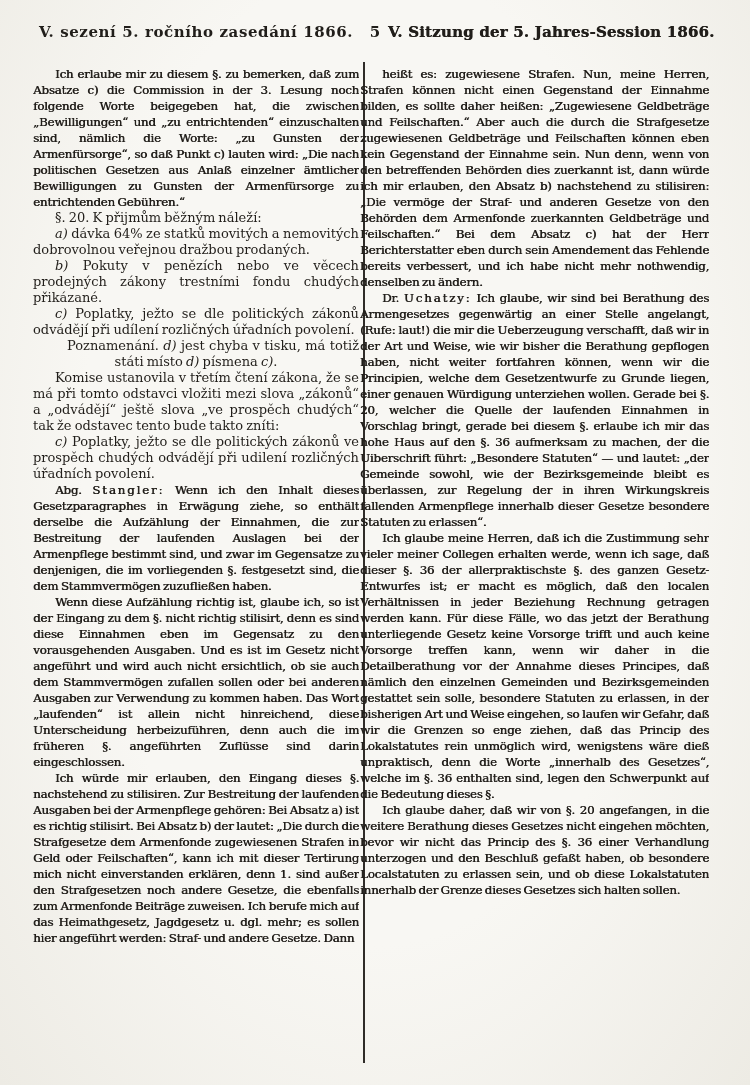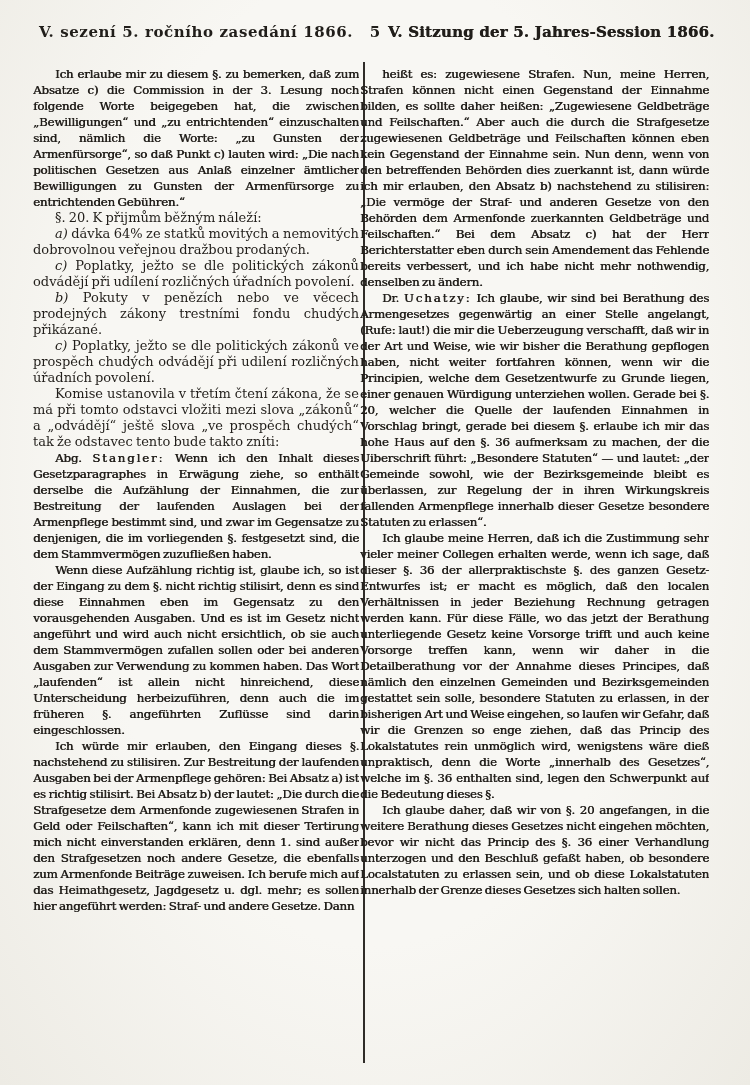--- a/index.html
+++ b/index.html
@@ -28,24 +28,25 @@
 
 <div class="page">
   <div class="hdr hdr-left">V. sezení 5. ročního zasedání 1866.</div>
   <div class="hdr hdr-num">5</div>
   <div class="hdr hdr-right">V. Sitzung der 5. Jahres-Session 1866.</div>
   <div class="divider"></div>
   <div class="col col-left">
       <p class="para frak"><span class="">Ich erlaube mir zu diesem §. zu bemerken, daß zum Absatze c) die Commission in der 3. Lesung noch folgende Worte beigegeben hat, die zwischen „Bewilligungen“ und „zu entrichtenden“ einzuschalten sind, nämlich die Worte: „zu Gunsten der Armenfürsorge“, so daß Punkt c) lauten wird: „Die nach politischen Gesetzen aus Anlaß einzelner ämtlicher Bewilligungen zu Gunsten der Armenfürsorge zu entrichtenden Gebühren.“</span></p>
       <p class="para anti"><span class="">§. 20. K přijmům běžným náleží:</span></p>
       <p class="para anti"><span class="ital">a)</span><span class=""> dávka 64% ze statků movitých a nemovitých dobrovolnou veřejnou dražbou prodaných.</span></p>
+      <p class="para anti"><span class="ital">b)</span><span class=""> Pokuty v penězích nebo ve věcech prodejných zákony trestními fondu chudých přikázané.</span></p>
       <p class="para anti"><span class="ital">c)</span><span class=""> Poplatky, ježto se dle politických zákonů odvádějí při udílení rozličných úřadních povolení.</span></p>
-      <p class="para anti"><span class="ital">b)</span><span class=""> Pokuty v penězích nebo ve věcech prodejných zákony trestními fondu chudých přikázané.</span></p>
+      <p class="para anti note"><span class="">Poznamenání. </span><span class="ital">d)</span><span class=""> jest chyba v tisku, má totiž státi místo </span><span class="ital">d)</span><span class=""> písmena </span><span class="ital">c)</span><span class="">.</span></p>
+      <p class="para anti"><span class="">Komise ustanovila v třetím čtení zákona, že se má při tomto odstavci vložiti mezi slova „zákonů“ a „odvádějí“ ještě slova „ve prospěch chudých“ tak že odstavec tento bude takto zníti:</span></p>
       <p class="para anti"><span class="ital">c)</span><span class=""> Poplatky, ježto se dle politických zákonů ve prospěch chudých odvádějí při udilení rozličných úřadních povolení.</span></p>
-      <p class="para anti"><span class="">Komise ustanovila v třetím čtení zákona, že se má při tomto odstavci vložiti mezi slova „zákonů“ a „odvádějí“ ještě slova „ve prospěch chudých“ tak že odstavec tento bude takto zníti:</span></p>
       <p class="para frak"><span class="">Abg. </span><span class="spaced">Stangler:</span><span class=""> Wenn ich den Inhalt dieses Gesetzparagraphes in Erwägung ziehe, so enthält derselbe die Aufzählung der Einnahmen, die zur Bestreitung der laufenden Auslagen bei der Armenpflege bestimmt sind, und zwar im Gegensatze zu denjenigen, die im vorliegenden §. festgesetzt sind, die dem Stammvermögen zuzufließen haben.</span></p>
       <p class="para frak"><span class="">Wenn diese Aufzählung richtig ist, glaube ich, so ist der Eingang zu dem §. nicht richtig stilisirt, denn es sind diese Einnahmen eben im Gegensatz zu den vorausgehenden Ausgaben. Und es ist im Gesetz nicht angeführt und wird auch nicht ersichtlich, ob sie auch dem Stammvermögen zufallen sollen oder bei anderen Ausgaben zur Verwendung zu kommen haben. Das Wort „laufenden“ ist allein nicht hinreichend, diese Unterscheidung herbeizuführen, denn auch die im früheren §. angeführten Zuflüsse sind darin eingeschlossen.</span></p>
       <p class="para frak"><span class="">Ich würde mir erlauben, den Eingang dieses §. nachstehend zu stilisiren. Zur Bestreitung der laufenden Ausgaben bei der Armenpflege gehören: Bei Absatz a) ist es richtig stilisirt. Bei Absatz b) der lautet: „Die durch die Strafgesetze dem Armenfonde zugewiesenen Strafen in Geld oder Feilschaften“, kann ich mit dieser Tertirung mich nicht einverstanden erklären, denn 1. sind außer den Strafgesetzen noch andere Gesetze, die ebenfalls zum Armenfonde Beiträge zuweisen. Ich berufe mich auf das Heimathgesetz, Jagdgesetz u. dgl. mehr; es sollen hier angeführt werden: Straf- und andere Gesetze. Dann</span></p>
     </div>
   <div class="col col-right">
       <p class="para frak"><span class="">heißt es: zugewiesene Strafen. Nun, meine Herren, Strafen können nicht einen Gegenstand der Einnahme bilden, es sollte daher heißen: „Zugewiesene Geldbeträge und Feilschaften.“ Aber auch die durch die Strafgesetze zugewiesenen Geldbeträge und Feilschaften können eben kein Gegenstand der Einnahme sein. Nun denn, wenn von den betreffenden Behörden dies zuerkannt ist, dann würde ich mir erlauben, den Absatz b) nachstehend zu stilisiren: „Die vermöge der Straf- und anderen Gesetze von den Behörden dem Armenfonde zuerkannten Geldbeträge und Feilschaften.“ Bei dem Absatz c) hat der Herr Berichterstatter eben durch sein Amendement das Fehlende bereits verbessert, und ich habe nicht mehr nothwendig, denselben zu ändern.</span></p>
       <p class="para frak"><span class="">Dr. </span><span class="spaced">Uchatzy:</span><span class=""> Ich glaube, wir sind bei Berathung des Armengesetzes gegenwärtig an einer Stelle angelangt, (Rufe: laut!) die mir die Ueberzeugung verschafft, daß wir in der Art und Weise, wie wir bisher die Berathung gepflogen haben, nicht weiter fortfahren können, wenn wir die Principien, welche dem Gesetzentwurfe zu Grunde liegen, einer genauen Würdigung unterziehen wollen. Gerade bei §. 20, welcher die Quelle der laufenden Einnahmen in Vorschlag bringt, gerade bei diesem §. erlaube ich mir das hohe Haus auf den §. 36 aufmerksam zu machen, der die Uiberschrift führt: „Besondere Statuten“ — und lautet: „der Gemeinde sowohl, wie der Bezirksgemeinde bleibt es überlassen, zur Regelung der in ihren Wirkungskreis fallenden Armenpflege innerhalb dieser Gesetze besondere Statuten zu erlassen“.</span></p>
       <p class="para frak"><span class="">Ich glaube meine Herren, daß ich die Zustimmung sehr vieler meiner Collegen erhalten werde, wenn ich sage, daß dieser §. 36 der allerpraktischste §. des ganzen Gesetz-Entwurfes ist; er macht es möglich, daß den localen Verhältnissen in jeder Beziehung Rechnung getragen werden kann. Für diese Fälle, wo das jetzt der Berathung unterliegende Gesetz keine Vorsorge trifft und auch keine Vorsorge treffen kann, wenn wir daher in die Detailberathung vor der Annahme dieses Principes, daß nämlich den einzelnen Gemeinden und Bezirksgemeinden gestattet sein solle, besondere Statuten zu erlassen, in der bisherigen Art und Weise eingehen, so laufen wir Gefahr, daß wir die Grenzen so enge ziehen, daß das Princip des Lokalstatutes rein unmöglich wird, wenigstens wäre dieß unpraktisch, denn die Worte „innerhalb des Gesetzes“, welche im §. 36 enthalten sind, legen den Schwerpunkt auf die Bedeutung dieses §.</span></p>
       <p class="para frak"><span class="">Ich glaube daher, daß wir von §. 20 angefangen, in die weitere Berathung dieses Gesetzes nicht eingehen möchten, bevor wir nicht das Princip des §. 36 einer Verhandlung unterzogen und den Beschluß gefaßt haben, ob besondere Localstatuten zu erlassen sein, und ob diese Lokalstatuten innerhalb der Grenze dieses Gesetzes sich halten sollen.</span></p>
     </div>

